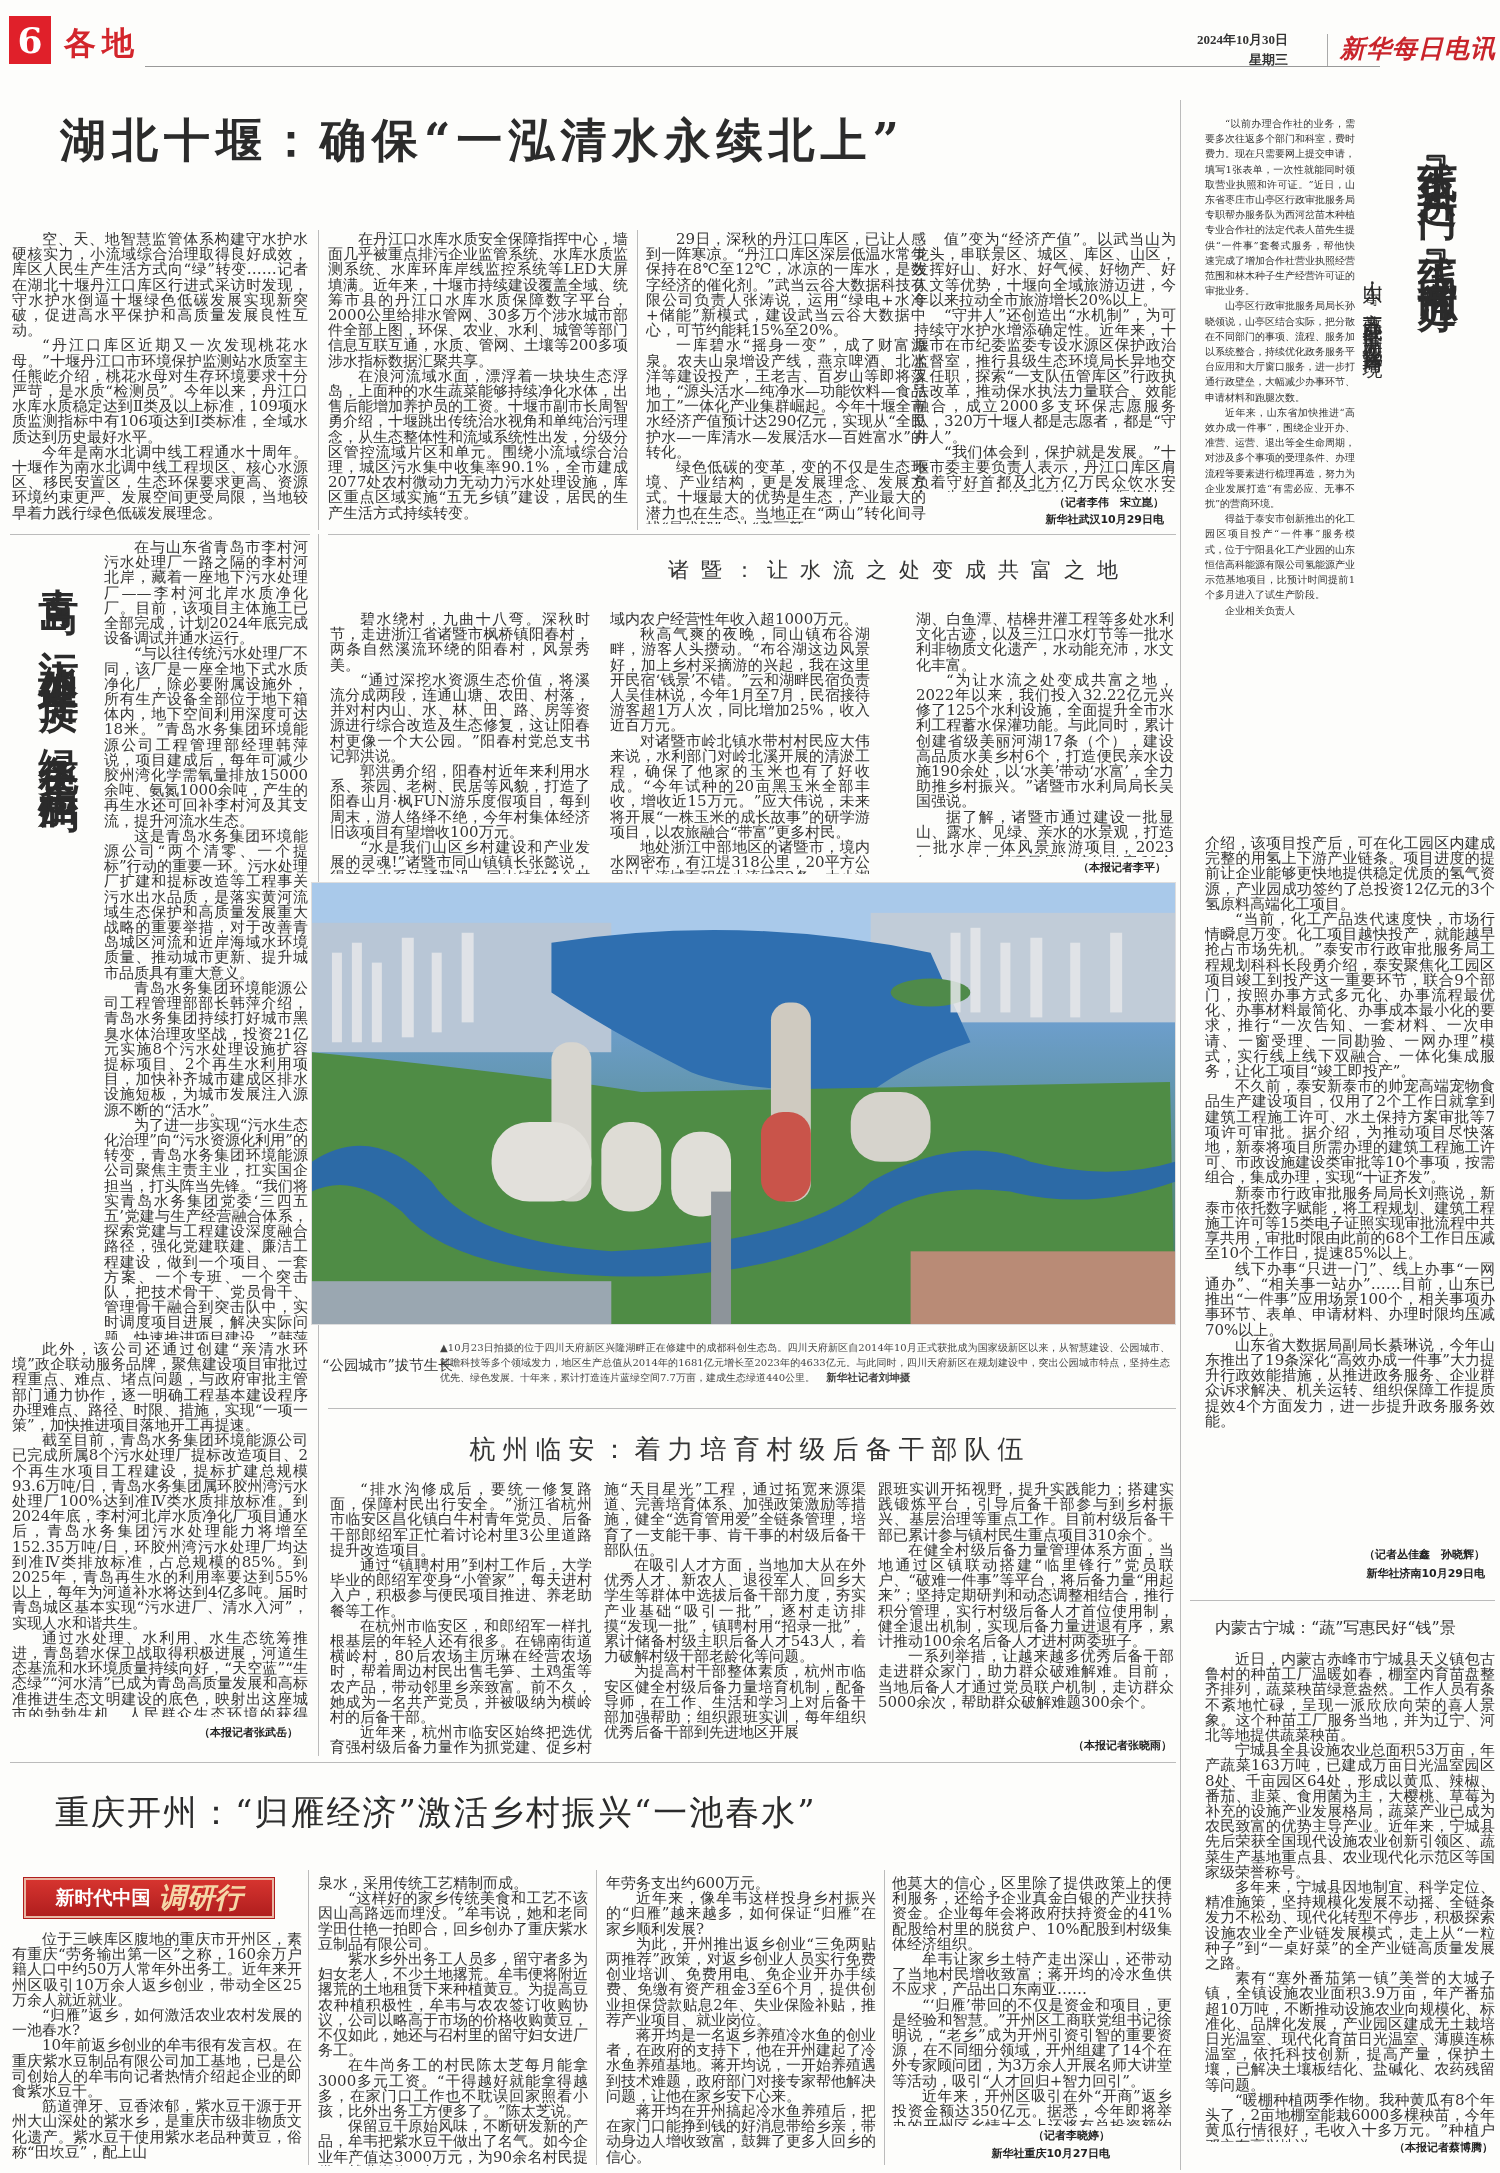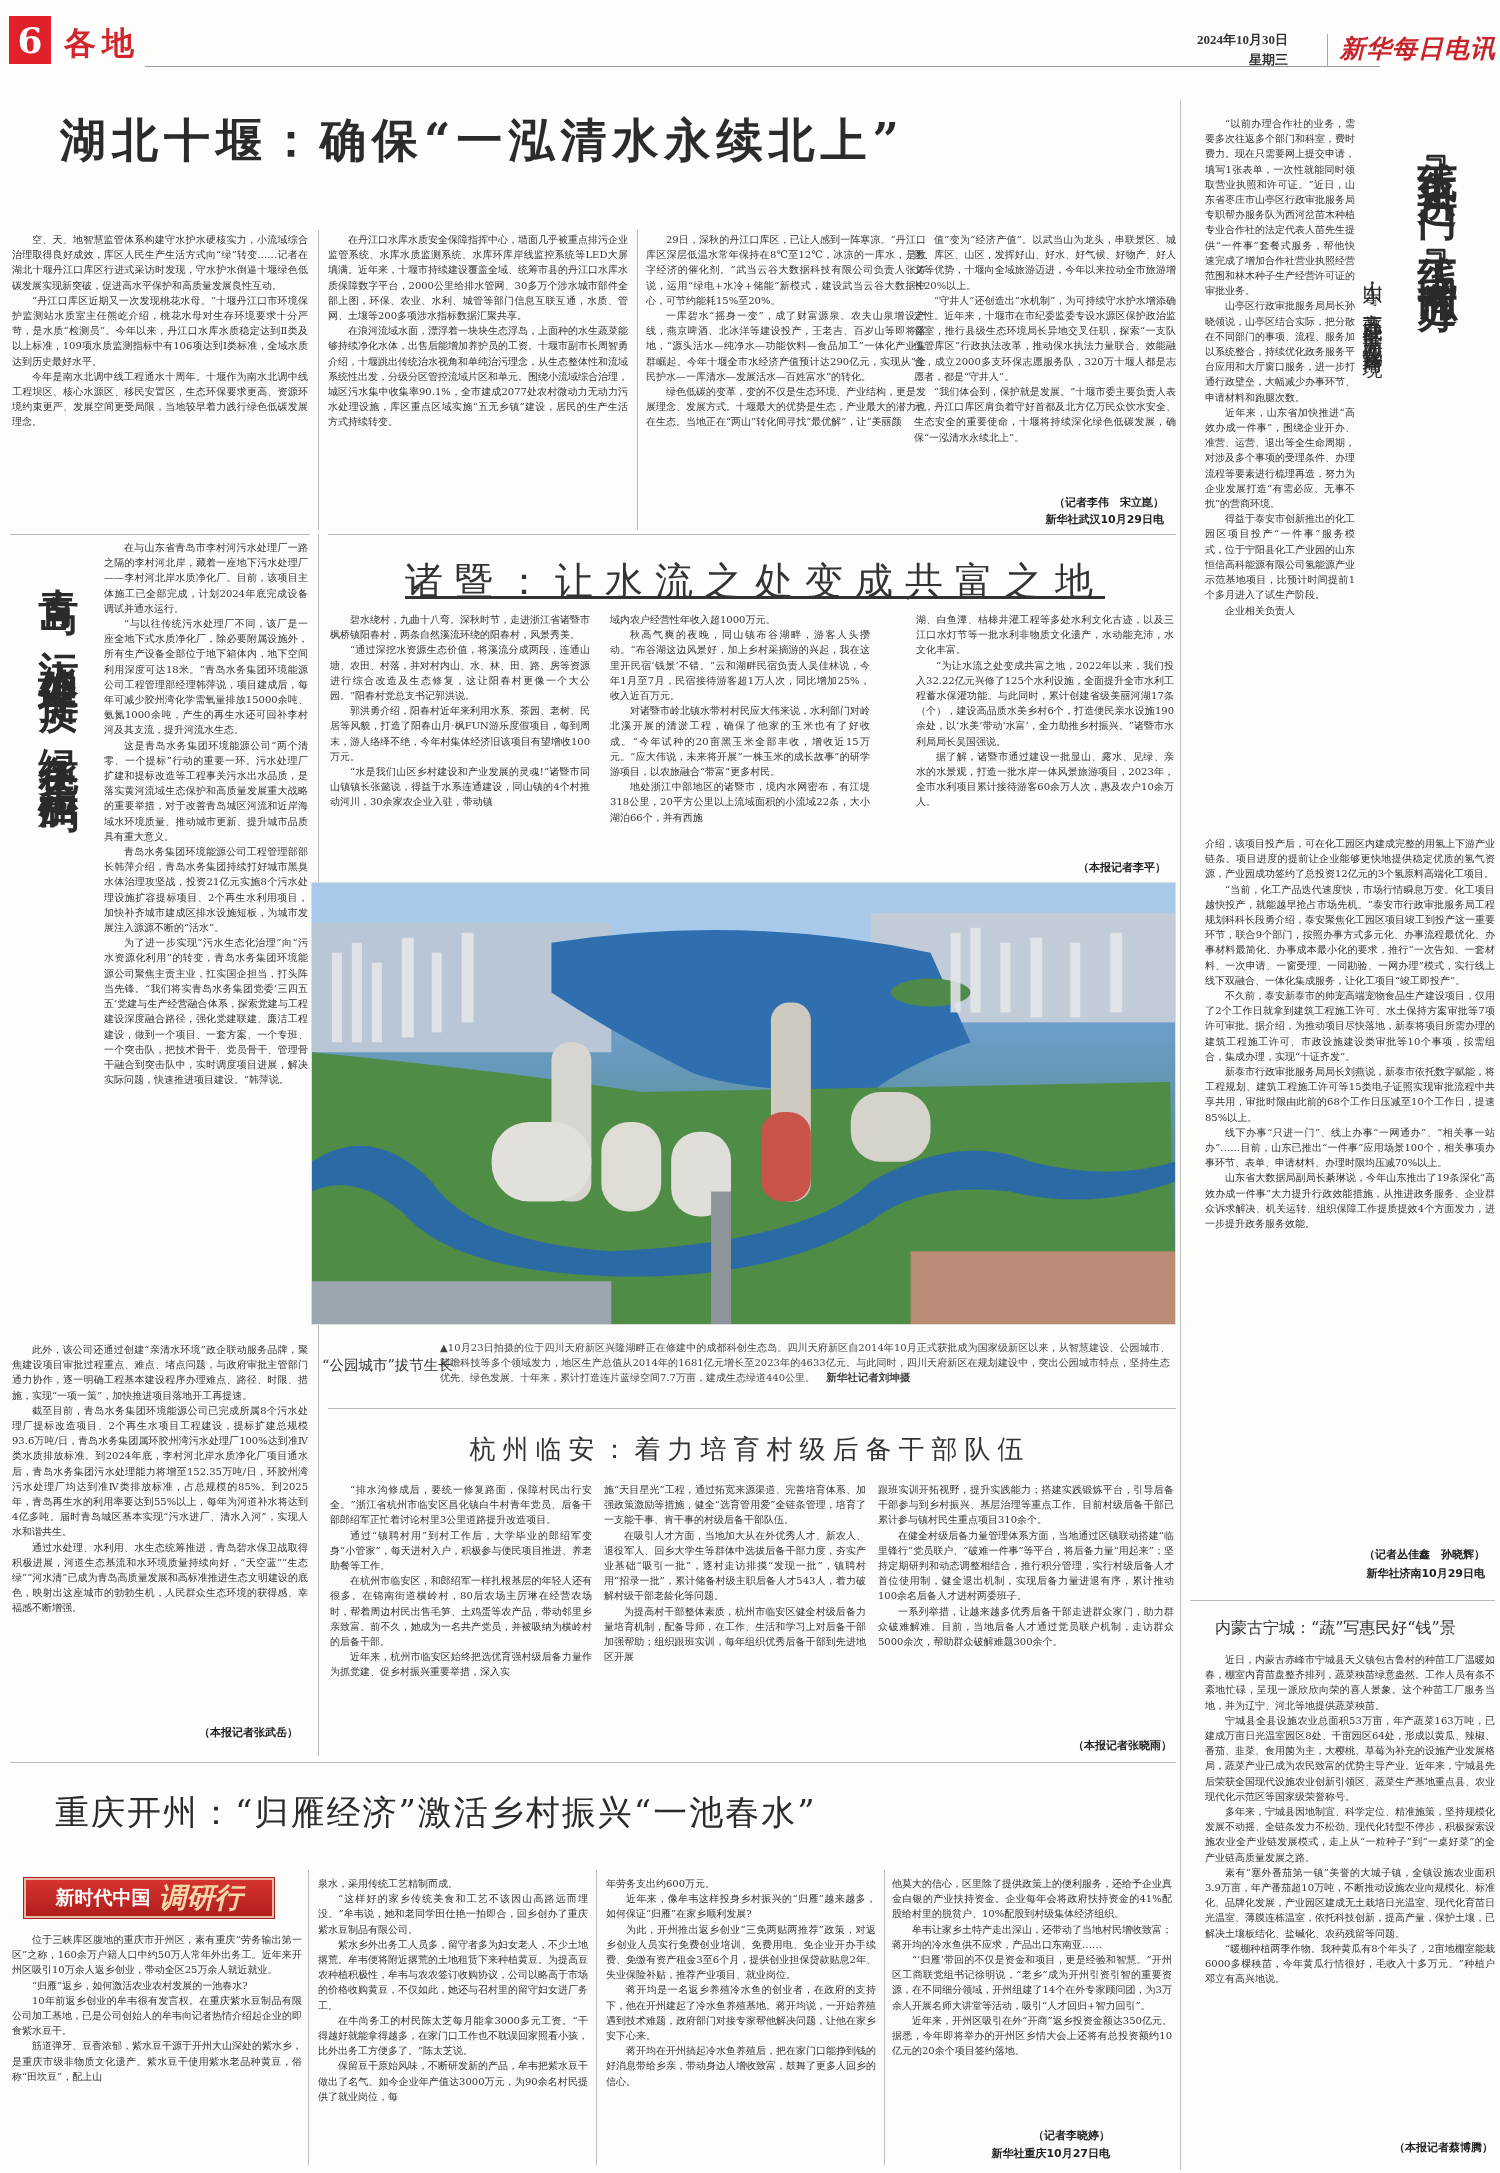--- a/index.html
+++ b/index.html
@@ -1,19 +1,19 @@
 <!DOCTYPE html>
 <html><head>
 <meta charset="utf-8">
 <style>
   * { box-sizing: border-box; margin: 0; padding: 0; }
   html, body { width: 1500px; height: 2173px; background: #fdfdfb; overflow: hidden; }
   body { position: relative; font-family: "DejaVu Serif", "Liberation Serif", serif; color: #2a2a2a; }
   .abs { position: absolute; }
-  .body-text { font-size: 10px; line-height: 15.2px; text-align: justify; color: #333; overflow: hidden; }
+  .body-text { font-size: 15px; line-height: 15.2px; text-align: justify; color: #333; overflow: hidden; }
   .body-text p { text-indent: 2em; }
   .byline { font-family: "DejaVu Sans", "Liberation Sans", sans-serif; font-weight: bold; font-size: 11px; text-align: right; color: #222; }
   .headline { font-weight: bold; color: #2b2b2b; letter-spacing: 4px; }
   .vline { position: absolute; width: 1px; background: #bbb; }
   .hline { position: absolute; height: 1px; background: #bbb; }
 
   
   #page-num { left: 9px; top: 16px; width: 42px; height: 48px; background: #e0202a; color: #fff; font-family: "DejaVu Serif", serif; font-size: 36px; font-weight: bold; text-align: center; line-height: 48px; }
   #section-name { left: 64px; top: 22px; font-size: 32px; font-weight: bold; color: #d3262c; letter-spacing: 6px; }
   #date-line { right: 212px; top: 30px; font-family: Liberation Serif, serif; font-weight: bold; font-size: 13px; color: #333; text-align: right; line-height: 20px; }
@@ -81,21 +81,21 @@
 </div>
 <div class="abs body-text" style="left:12px; top:1342px; width:296px; height:375px;">
   <p>此外，该公司还通过创建“亲清水环境”政企联动服务品牌，聚焦建设项目审批过程重点、难点、堵点问题，与政府审批主管部门通力协作，逐一明确工程基本建设程序办理难点、路径、时限、措施，实现“一项一策”，加快推进项目落地开工再提速。</p>
   <p>截至目前，青岛水务集团环境能源公司已完成所属8个污水处理厂提标改造项目、2个再生水项目工程建设，提标扩建总规模93.6万吨/日，青岛水务集团属环胶州湾污水处理厂100%达到准Ⅳ类水质排放标准。到2024年底，李村河北岸水质净化厂项目通水后，青岛水务集团污水处理能力将增至152.35万吨/日，环胶州湾污水处理厂均达到准Ⅳ类排放标准，占总规模的85%。到2025年，青岛再生水的利用率要达到55%以上，每年为河道补水将达到4亿多吨。届时青岛城区基本实现“污水进厂、清水入河”，实现人水和谐共生。</p>
   <p>通过水处理、水利用、水生态统筹推进，青岛碧水保卫战取得积极进展，河道生态基流和水环境质量持续向好，“天空蓝”“生态绿”“河水清”已成为青岛高质量发展和高标准推进生态文明建设的底色，映射出这座城市的勃勃生机，人民群众生态环境的获得感、幸福感不断增强。</p>
 </div>
 <div class="abs byline" style="left:12px; top:1725px; width:286px;">（本报记者张武岳）</div>
 <div class="vline" style="left:318px; top:534px; height:1222px;"></div>
 
 <div class="hline" style="left:328px; top:534px; width:848px;"></div>
-<div class="abs" style="left:380px; top:556px; width:750px; text-align:center; font-size:38px; letter-spacing:12px; color:#333;text-decoration:underline;">诸暨：让水流之处变成共富之地</div>
+<div class="abs" style="left:380px; top:556px; width:750px; text-align:right; font-size:21px; letter-spacing:12px; color:#333;">诸暨：让水流之处变成共富之地</div>
 <div class="abs body-text" style="left:330px; top:612px; width:260px; height:262px;">
   <p>碧水绕村，九曲十八弯。深秋时节，走进浙江省诸暨市枫桥镇阳春村，两条自然溪流环绕的阳春村，风景秀美。</p>
   <p>“通过深挖水资源生态价值，将溪流分成两段，连通山塘、农田、村落，并对村内山、水、林、田、路、房等资源进行综合改造及生态修复，这让阳春村更像一个大公园。”阳春村党总支书记郭洪说。</p>
   <p>郭洪勇介绍，阳春村近年来利用水系、茶园、老树、民居等风貌，打造了阳春山月·枫FUN游乐度假项目，每到周末，游人络绎不绝，今年村集体经济旧该项目有望增收100万元。</p>
   <p>“水是我们山区乡村建设和产业发展的灵魂!”诸暨市同山镇镇长张懿说，得益于水系连通建设，同山镇的4个村推动河川，30余家农企业入驻，带动镇</p>
 </div>
 <div class="abs body-text" style="left:610px; top:612px; width:260px; height:262px;">
   <p style="text-indent:0">域内农户经营性年收入超1000万元。</p>
   <p>秋高气爽的夜晚，同山镇布谷湖畔，游客人头攒动。“布谷湖这边风景好，加上乡村采摘游的兴起，我在这里开民宿‘钱景’不错。”云和湖畔民宿负责人吴佳林说，今年1月至7月，民宿接待游客超1万人次，同比增加25%，收入近百万元。</p>
   <p>对诸暨市岭北镇水带村村民应大伟来说，水利部门对岭北溪开展的清淤工程，确保了他家的玉米也有了好收成。“今年试种的20亩黑玉米全部丰收，增收近15万元。”应大伟说，未来将开展“一株玉米的成长故事”的研学游项目，以农旅融合“带富”更多村民。</p>

